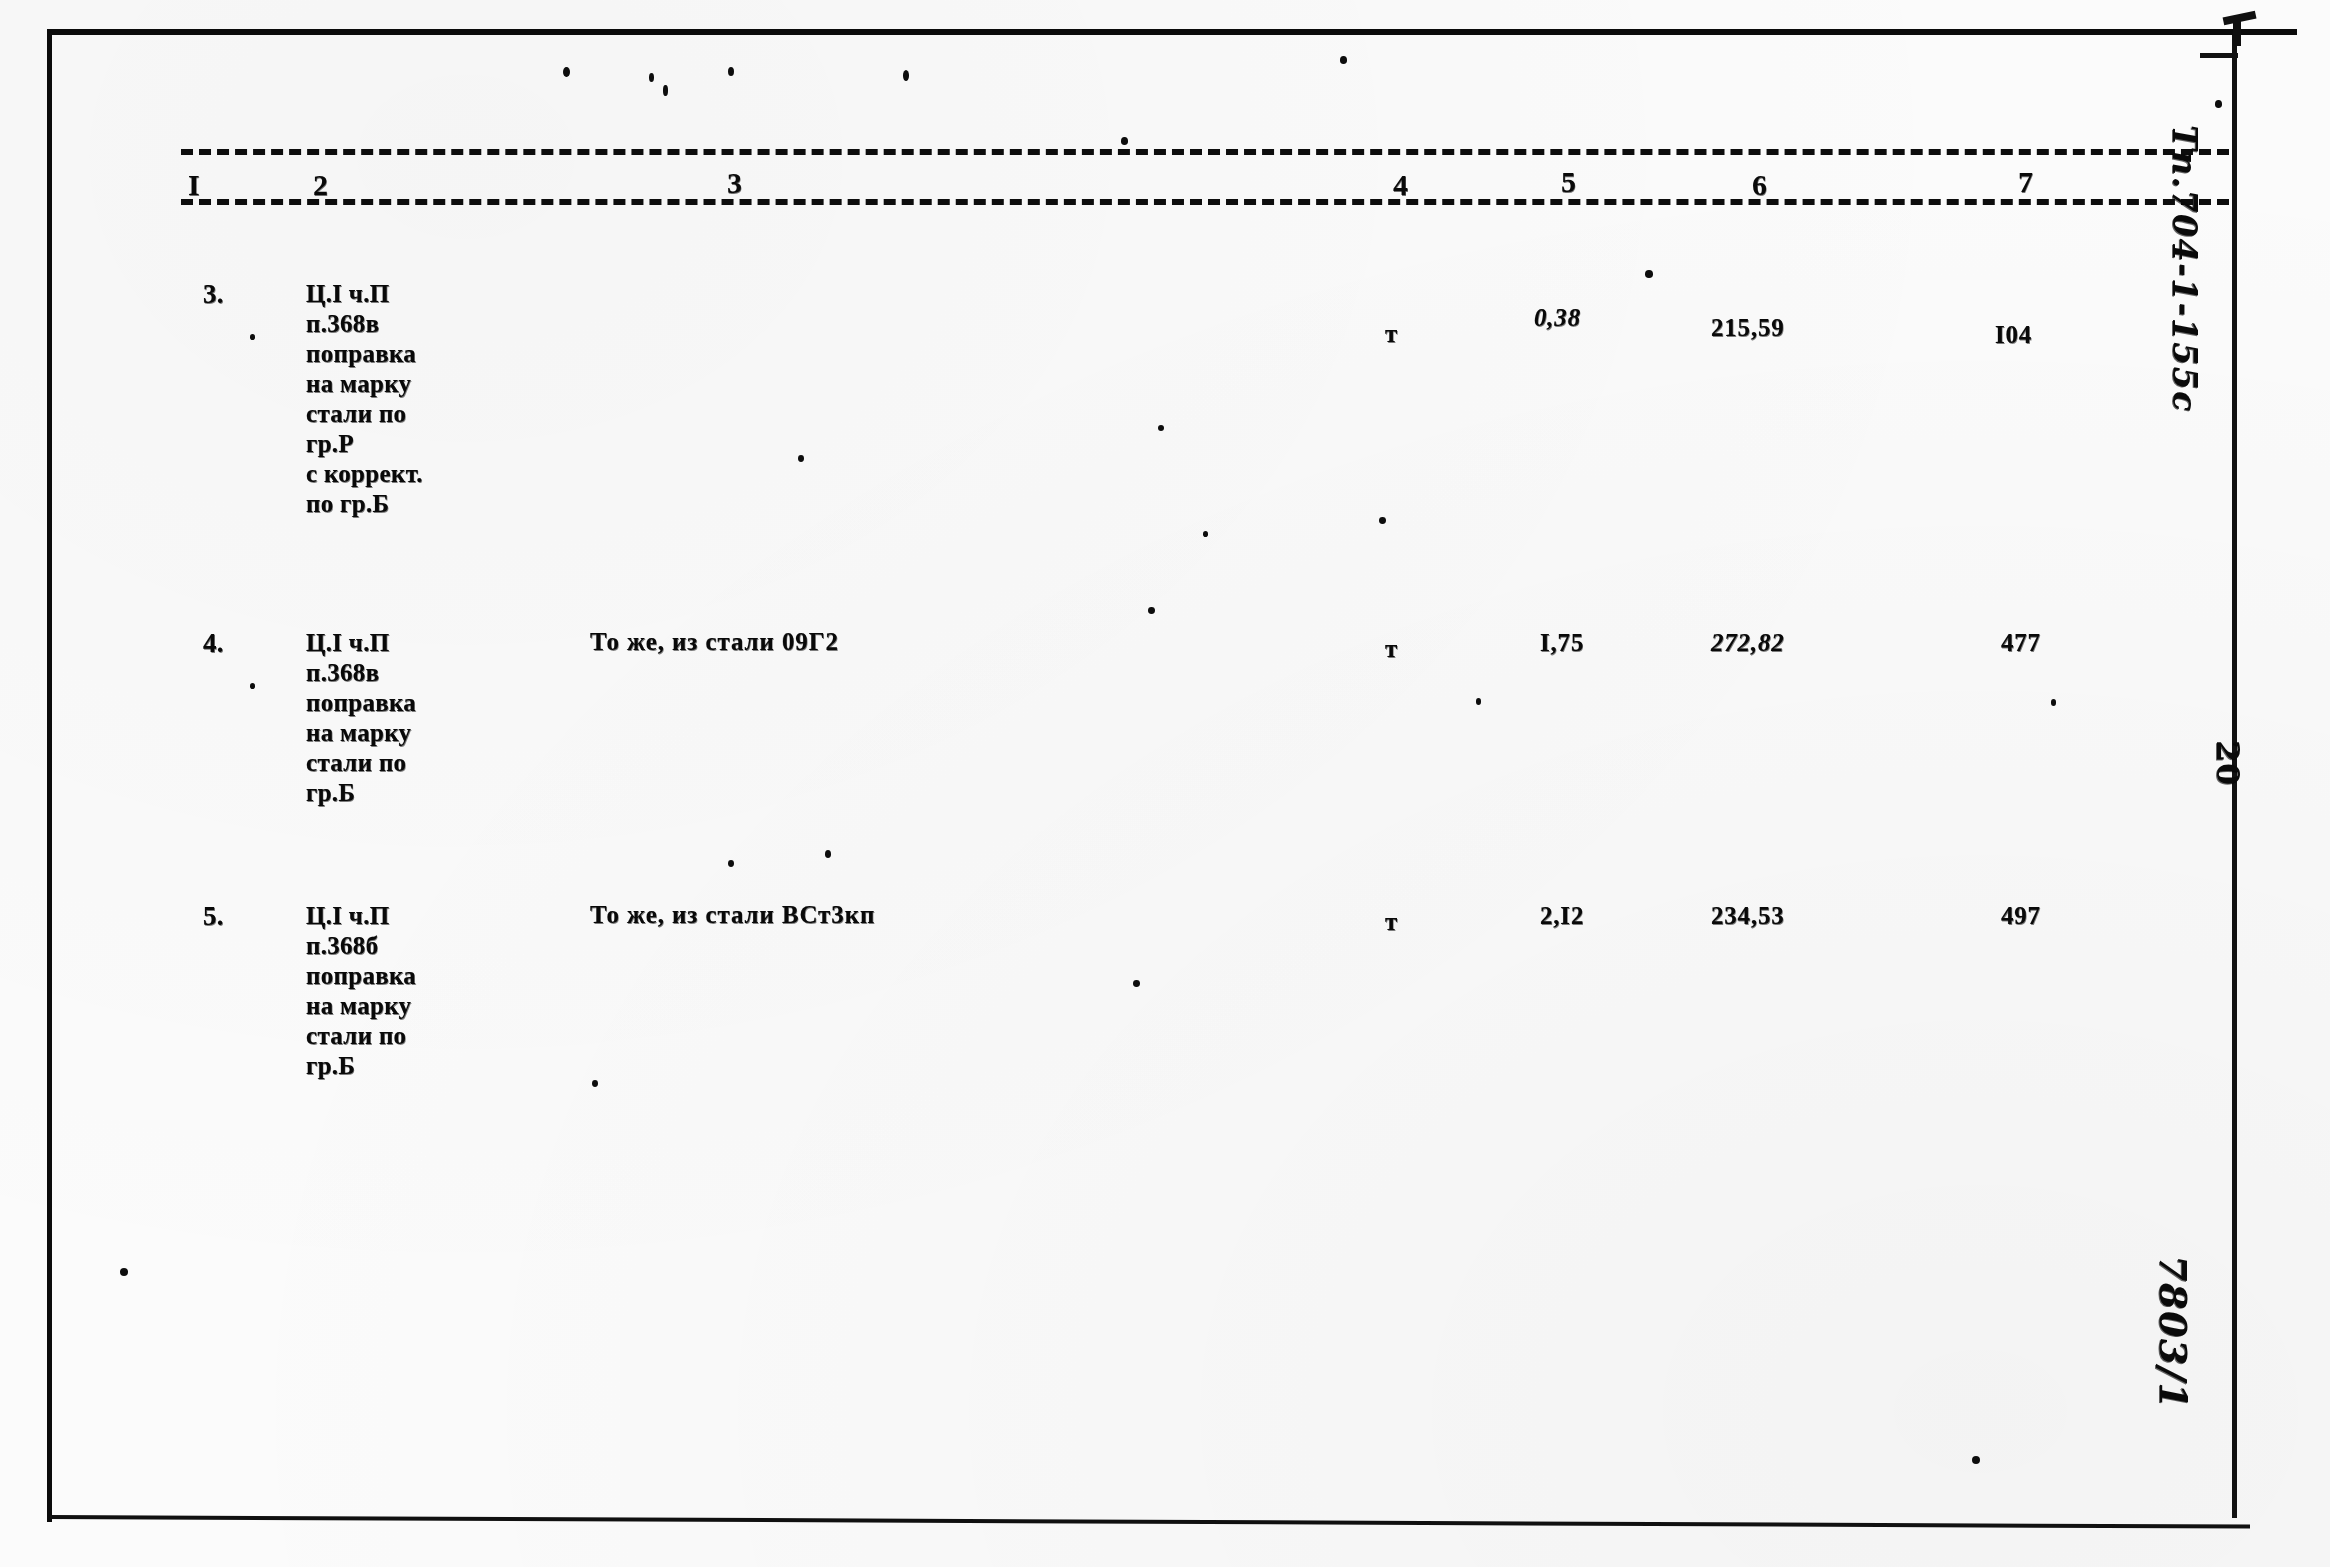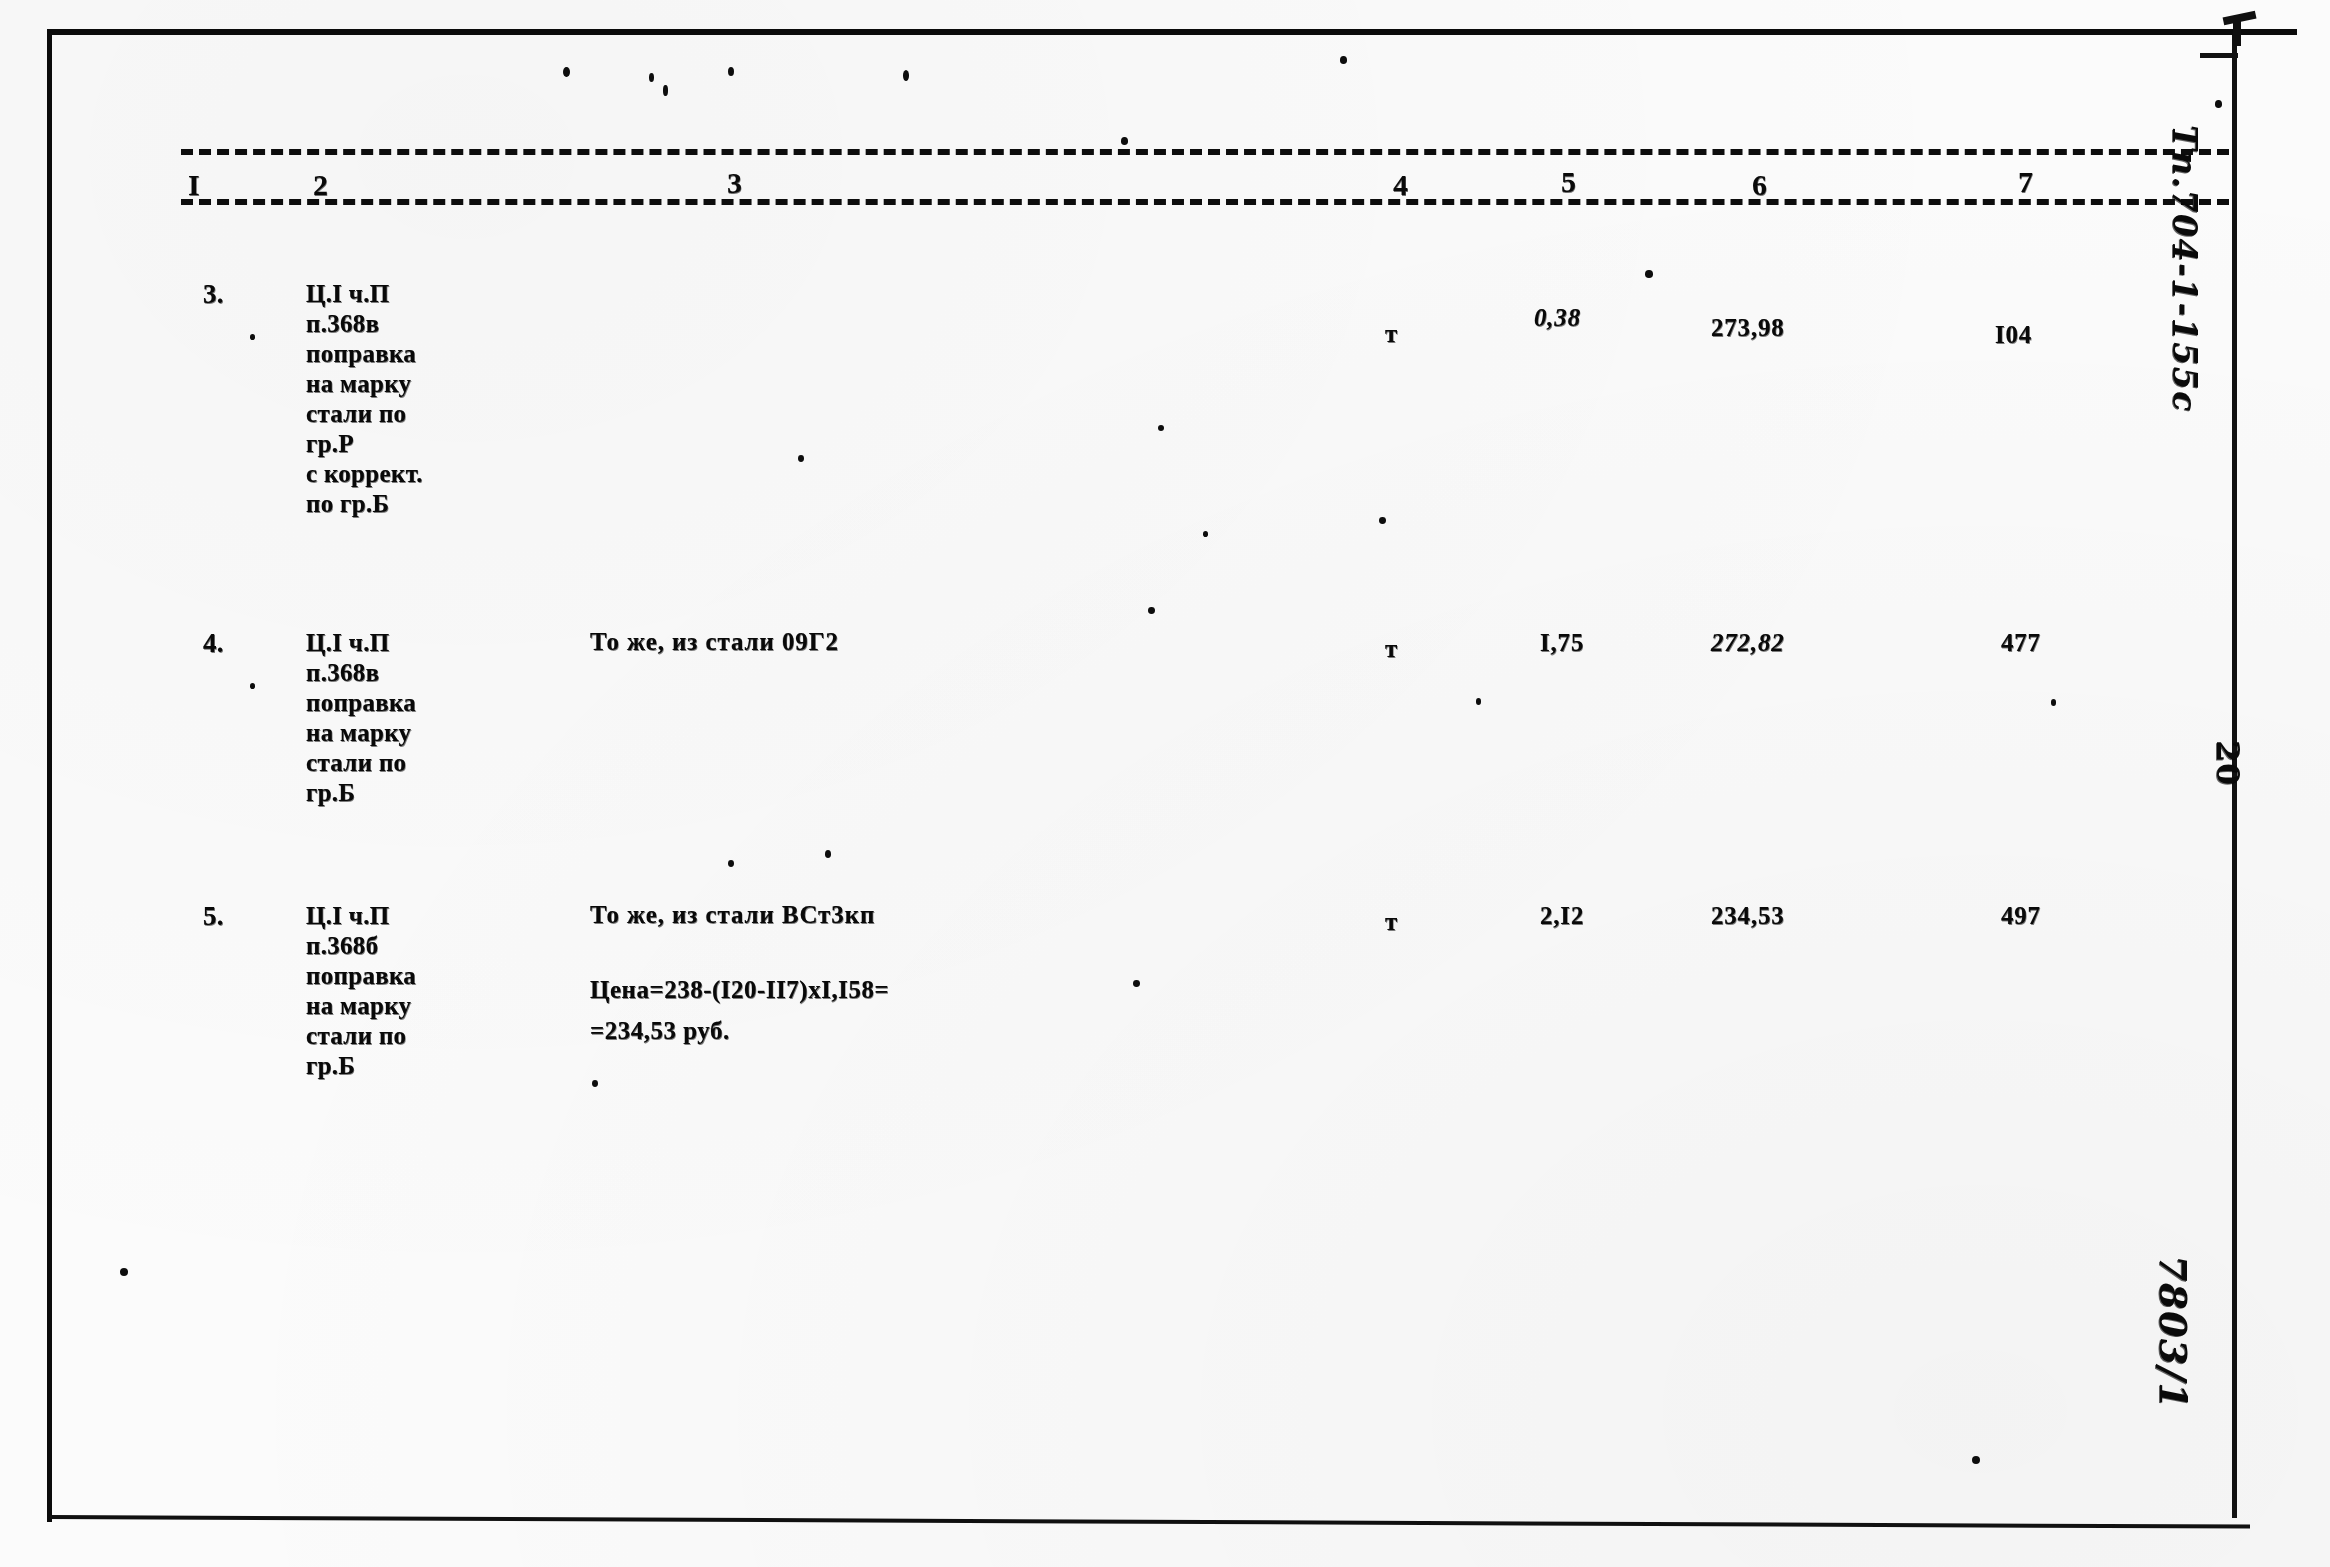--- a/index.html
+++ b/index.html
@@ -212,21 +212,21 @@
   <div class="cell" style="left:306px;  top:279px;">Ц.I ч.П
 п.368в
 поправка
 на марку
 стали по
   гр.Р
 с коррект.
 по гр.Б</div>
   <div class="cell num" style="left:1385px; top:319px;">т</div>
   <div class="cell num" style="left:1534px; top:303px;font-style:italic;">0,38</div>
-  <div class="cell num" style="left:1711px; top:313px;">273,98</div>
+  <div class="cell num" style="left:1711px; top:313px;">215,59</div>
   <div class="cell num" style="left:1995px; top:320px;">I04</div>
 
   <div class="cell idx" style="left:203px;  top:628px;">4.</div>
   <div class="cell" style="left:306px;  top:628px;">Ц.I ч.П
 п.368в
 поправка
 на марку
 стали по
 гр.Б</div>
   <div class="cell wide" style="left:590px;  top:627px;">То же, из стали 09Г2</div>
@@ -236,22 +236,20 @@
   <div class="cell num" style="left:2001px; top:628px;">477</div>
 
   <div class="cell idx" style="left:203px;  top:901px;">5.</div>
   <div class="cell" style="left:306px;  top:901px;">Ц.I ч.П
 п.368б
 поправка
 на марку
 стали по
 гр.Б</div>
   <div class="cell wide" style="left:590px;  top:900px;">То же, из стали ВСт3кп</div>
-  <div class="cell formula" style="left:590px; top:969px;">Цена=238-(I20-II7)хI,I58=
-=234,53 руб.</div>
   <div class="cell num" style="left:1385px; top:907px;">т</div>
   <div class="cell num" style="left:1540px; top:901px;">2,I2</div>
   <div class="cell num" style="left:1711px; top:901px;">234,53</div>
   <div class="cell num" style="left:2001px; top:901px;">497</div>
 
   <div class="hand code">Тп.704-1-155с</div>
   <div class="hand pageno">20</div>
   <div class="hand docno">7803/1</div>
 
   <div class="speck" style="left:563px;  top:67px;  width:6.8px;  height:10px;"></div>

